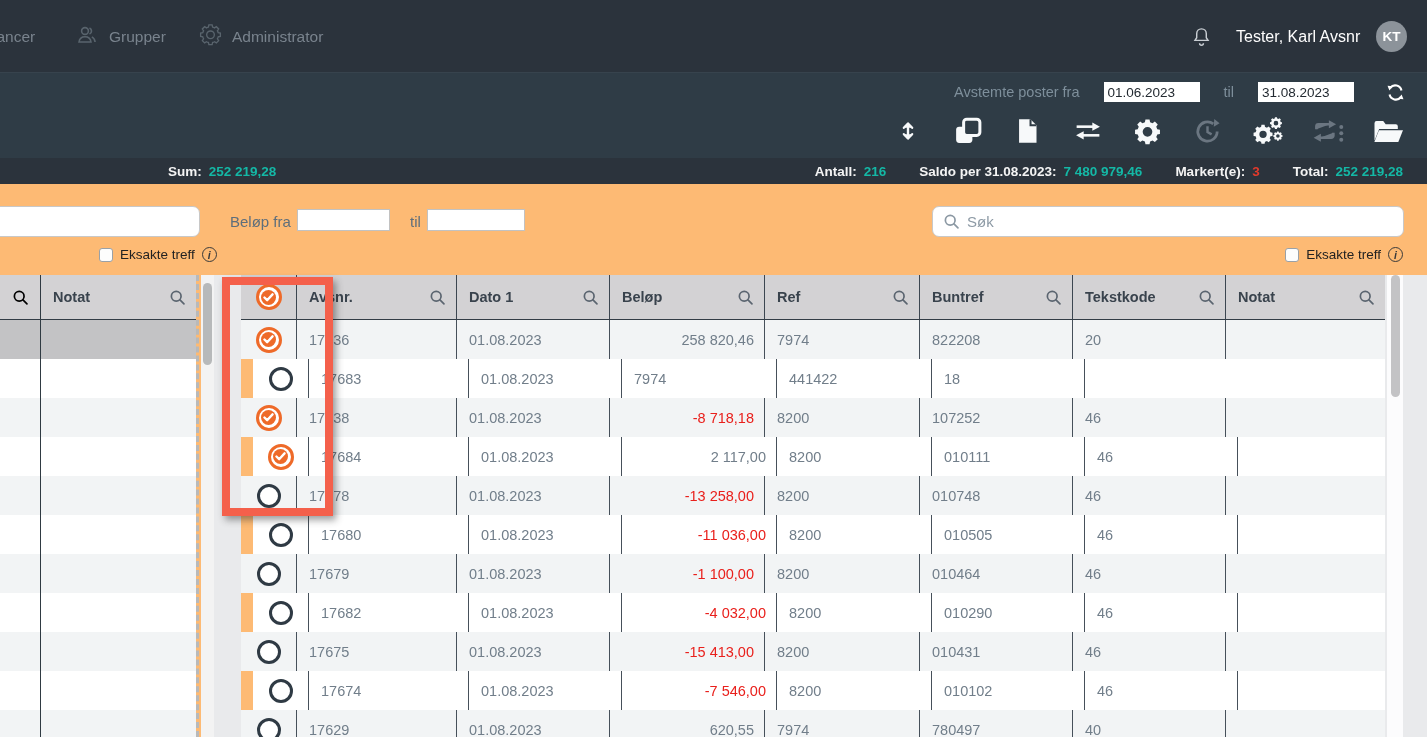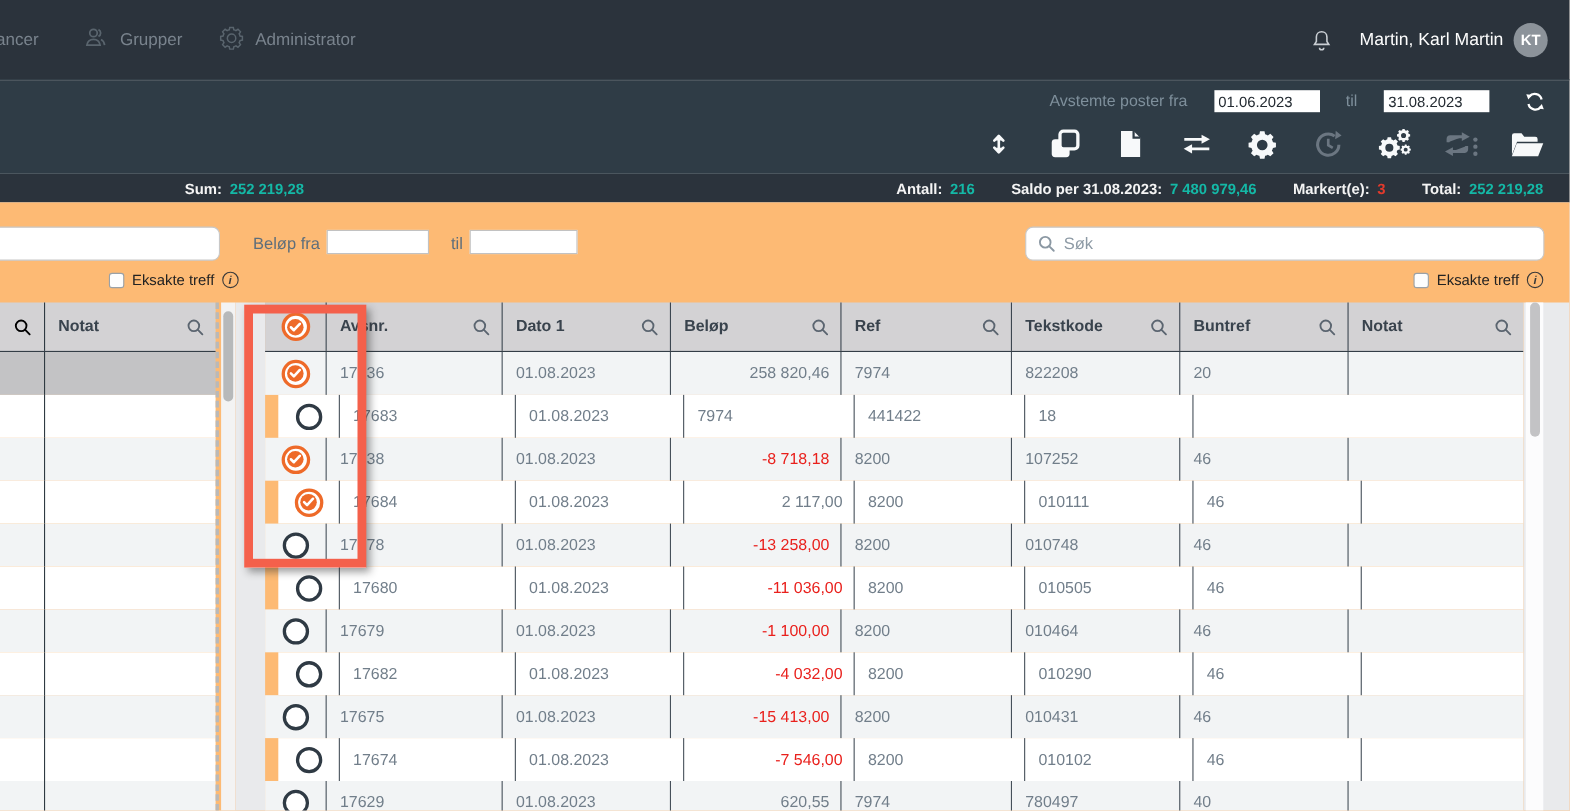--- a/index.html
+++ b/index.html
@@ -179,21 +179,21 @@
         </svg>
       </span>
       <span>Administrator</span>
     </div>
     <div id="nav-bell">
       <svg width="23" height="24" viewBox="0 0 24 24" fill="none" stroke="currentColor" stroke-width="1.5">
         <path d="M12 3.5c3 0 5 2.2 5 5v4.2l1.8 2.8H5.2L7 12.7V8.5c0-2.8 2-5 5-5z"></path>
         <path d="M10 18.6a2 2 0 0 0 4 0"></path>
       </svg>
     </div>
-    <div id="nav-user">Martin, Karl Martin</div>
+    <div id="nav-user">Tester, Karl Avsnr</div>
     <div id="nav-avatar">KT</div>
   </div>
 
   <div id="midbar">
     <div id="daterow">
       <span class="dlabel">Avstemte poster fra</span>
       <input class="date-input" value="01.06.2023" style="">
       <span class="dlabel">til</span>
       <input class="date-input" value="31.08.2023" style="">
       <span id="refresh-btn">
@@ -425,27 +425,27 @@
               <use href="#magnifier-g"></use>
             </svg>
         </div>
         <div class="thead-cell">
           <span>Ref</span>
           <svg width="17" height="17" viewBox="0 0 20 20">
               <use href="#magnifier-g"></use>
             </svg>
         </div>
         <div class="thead-cell">
+          <span>Buntref</span>
+          <svg width="17" height="17" viewBox="0 0 20 20">
+              <use href="#magnifier-g"></use>
+            </svg>
+        </div>
+        <div class="thead-cell">
           <span>Tekstkode</span>
-          <svg width="17" height="17" viewBox="0 0 20 20">
-              <use href="#magnifier-g"></use>
-            </svg>
-        </div>
-        <div class="thead-cell">
-          <span>Buntref</span>
           <svg width="17" height="17" viewBox="0 0 20 20">
               <use href="#magnifier-g"></use>
             </svg>
         </div>
         <div class="thead-cell">
           <span>Notat</span>
           <svg width="17" height="17" viewBox="0 0 20 20">
               <use href="#magnifier-g"></use>
             </svg>
         </div>

